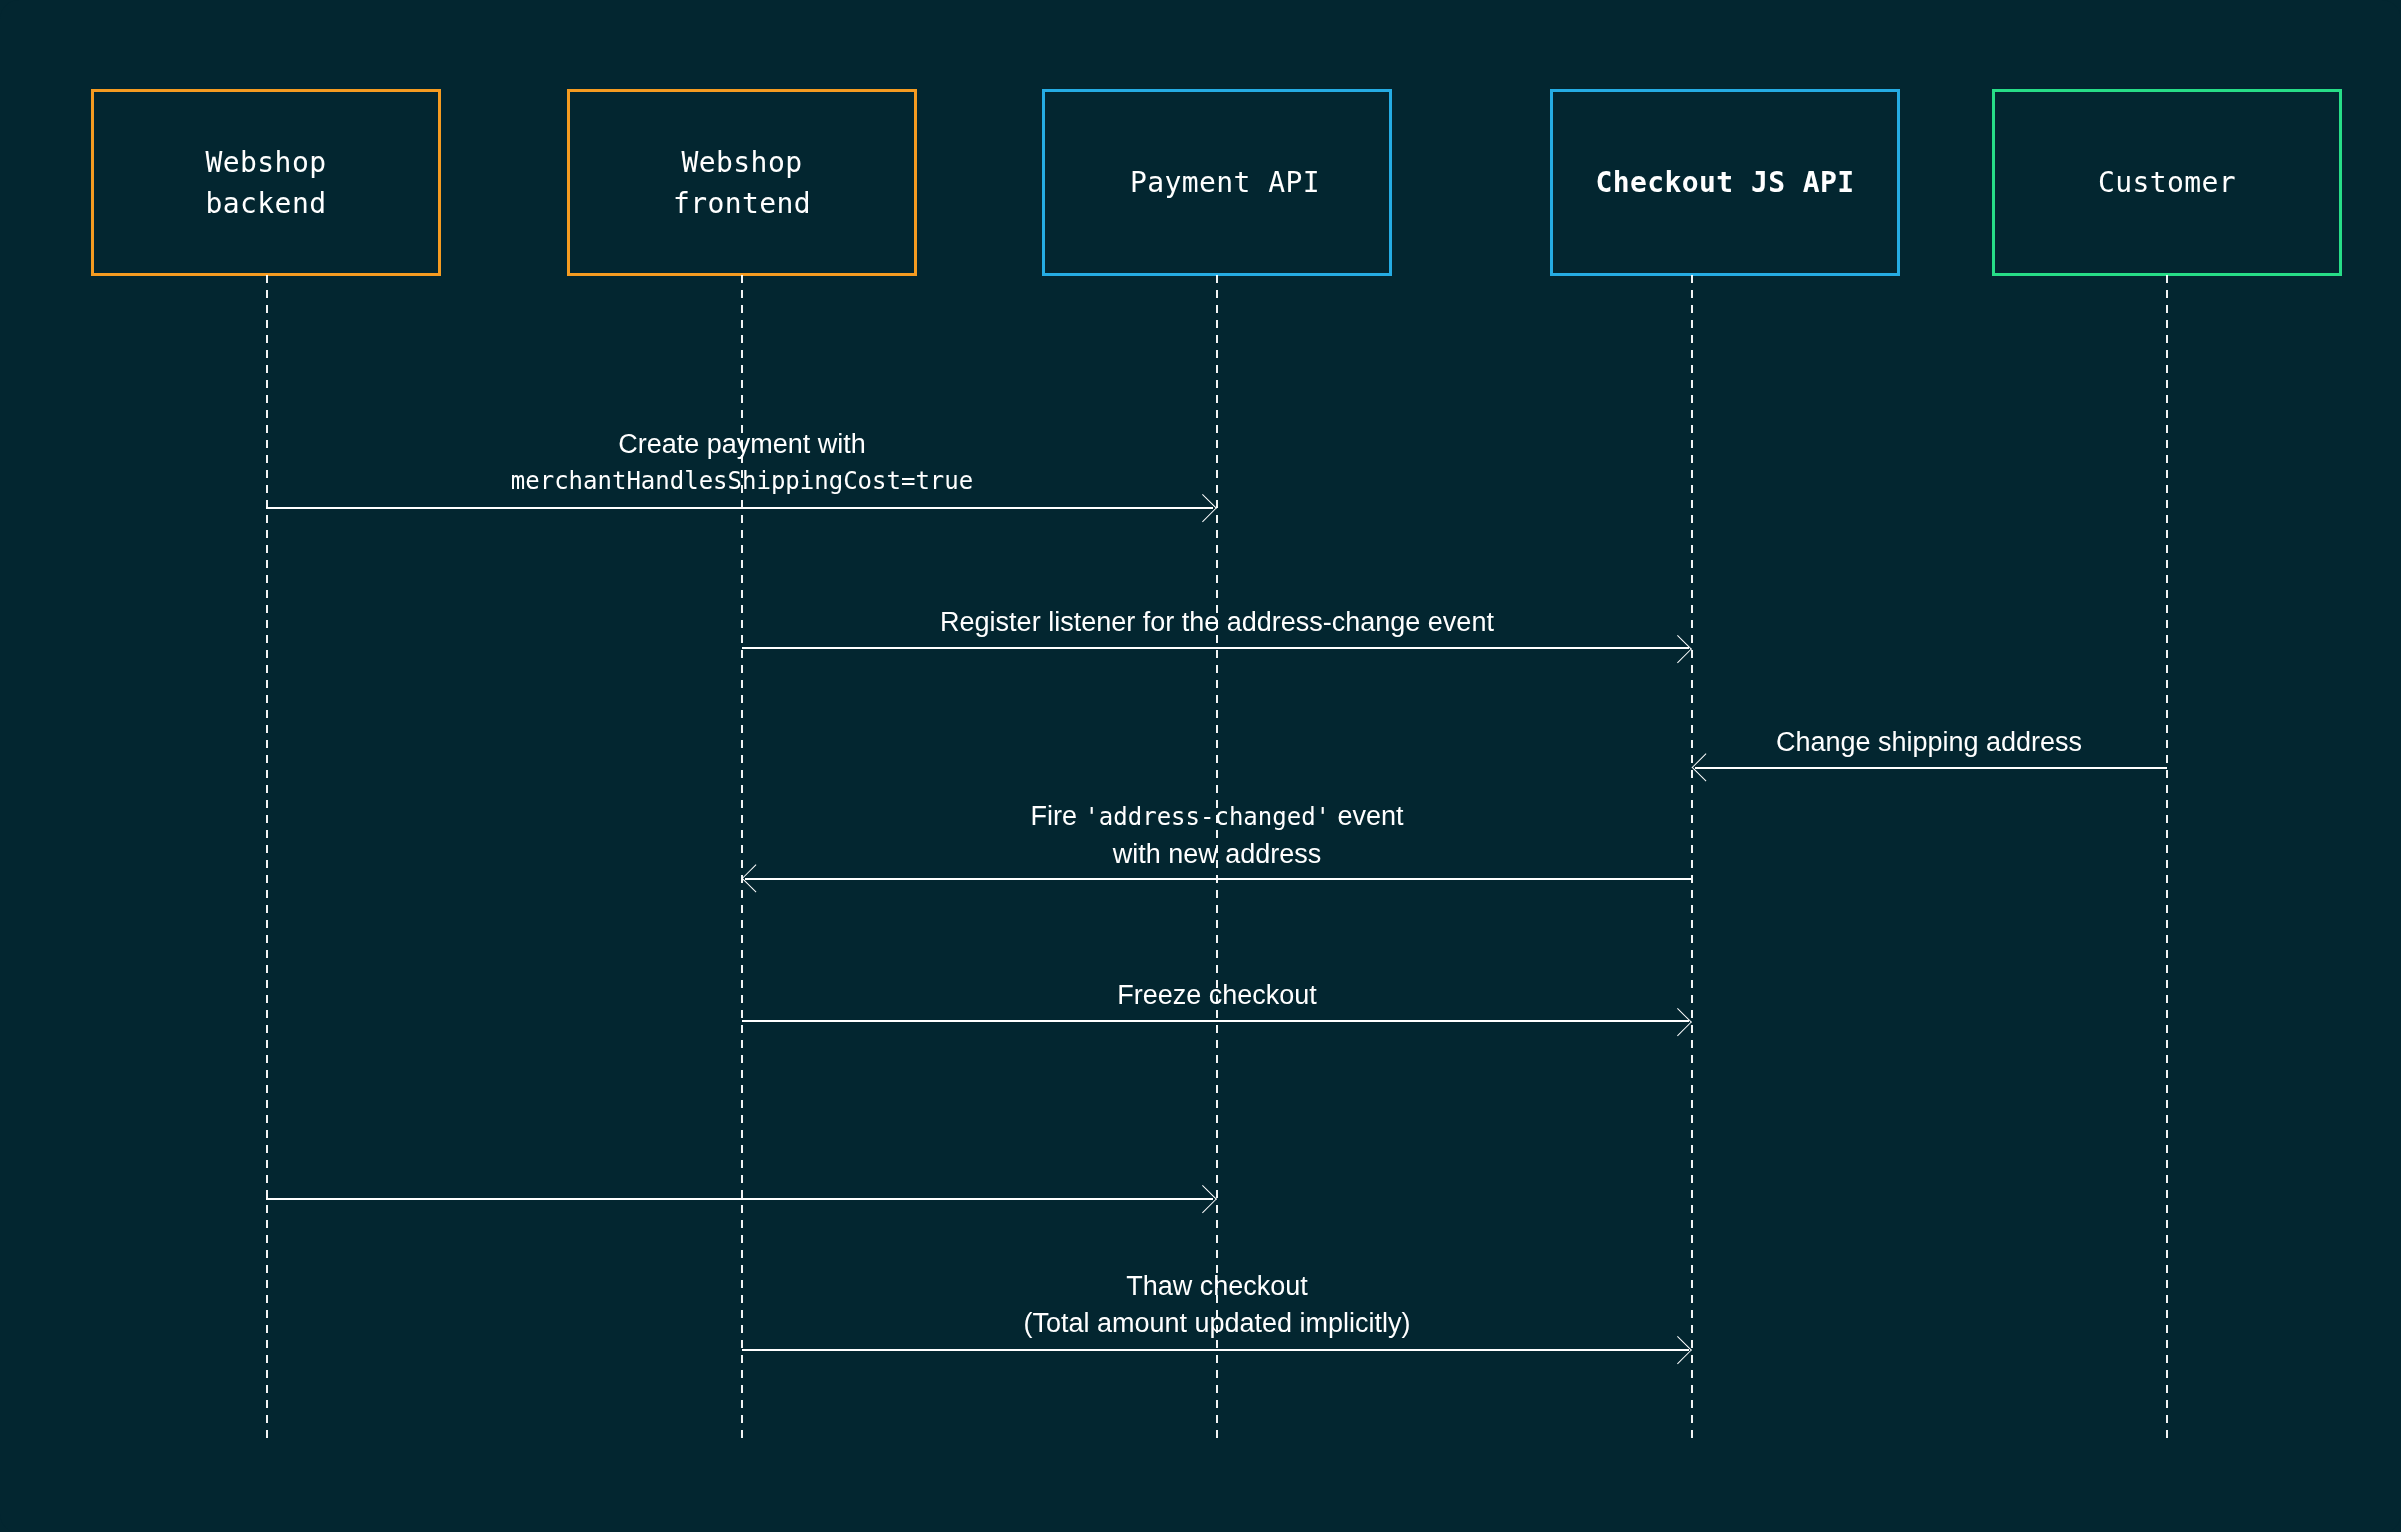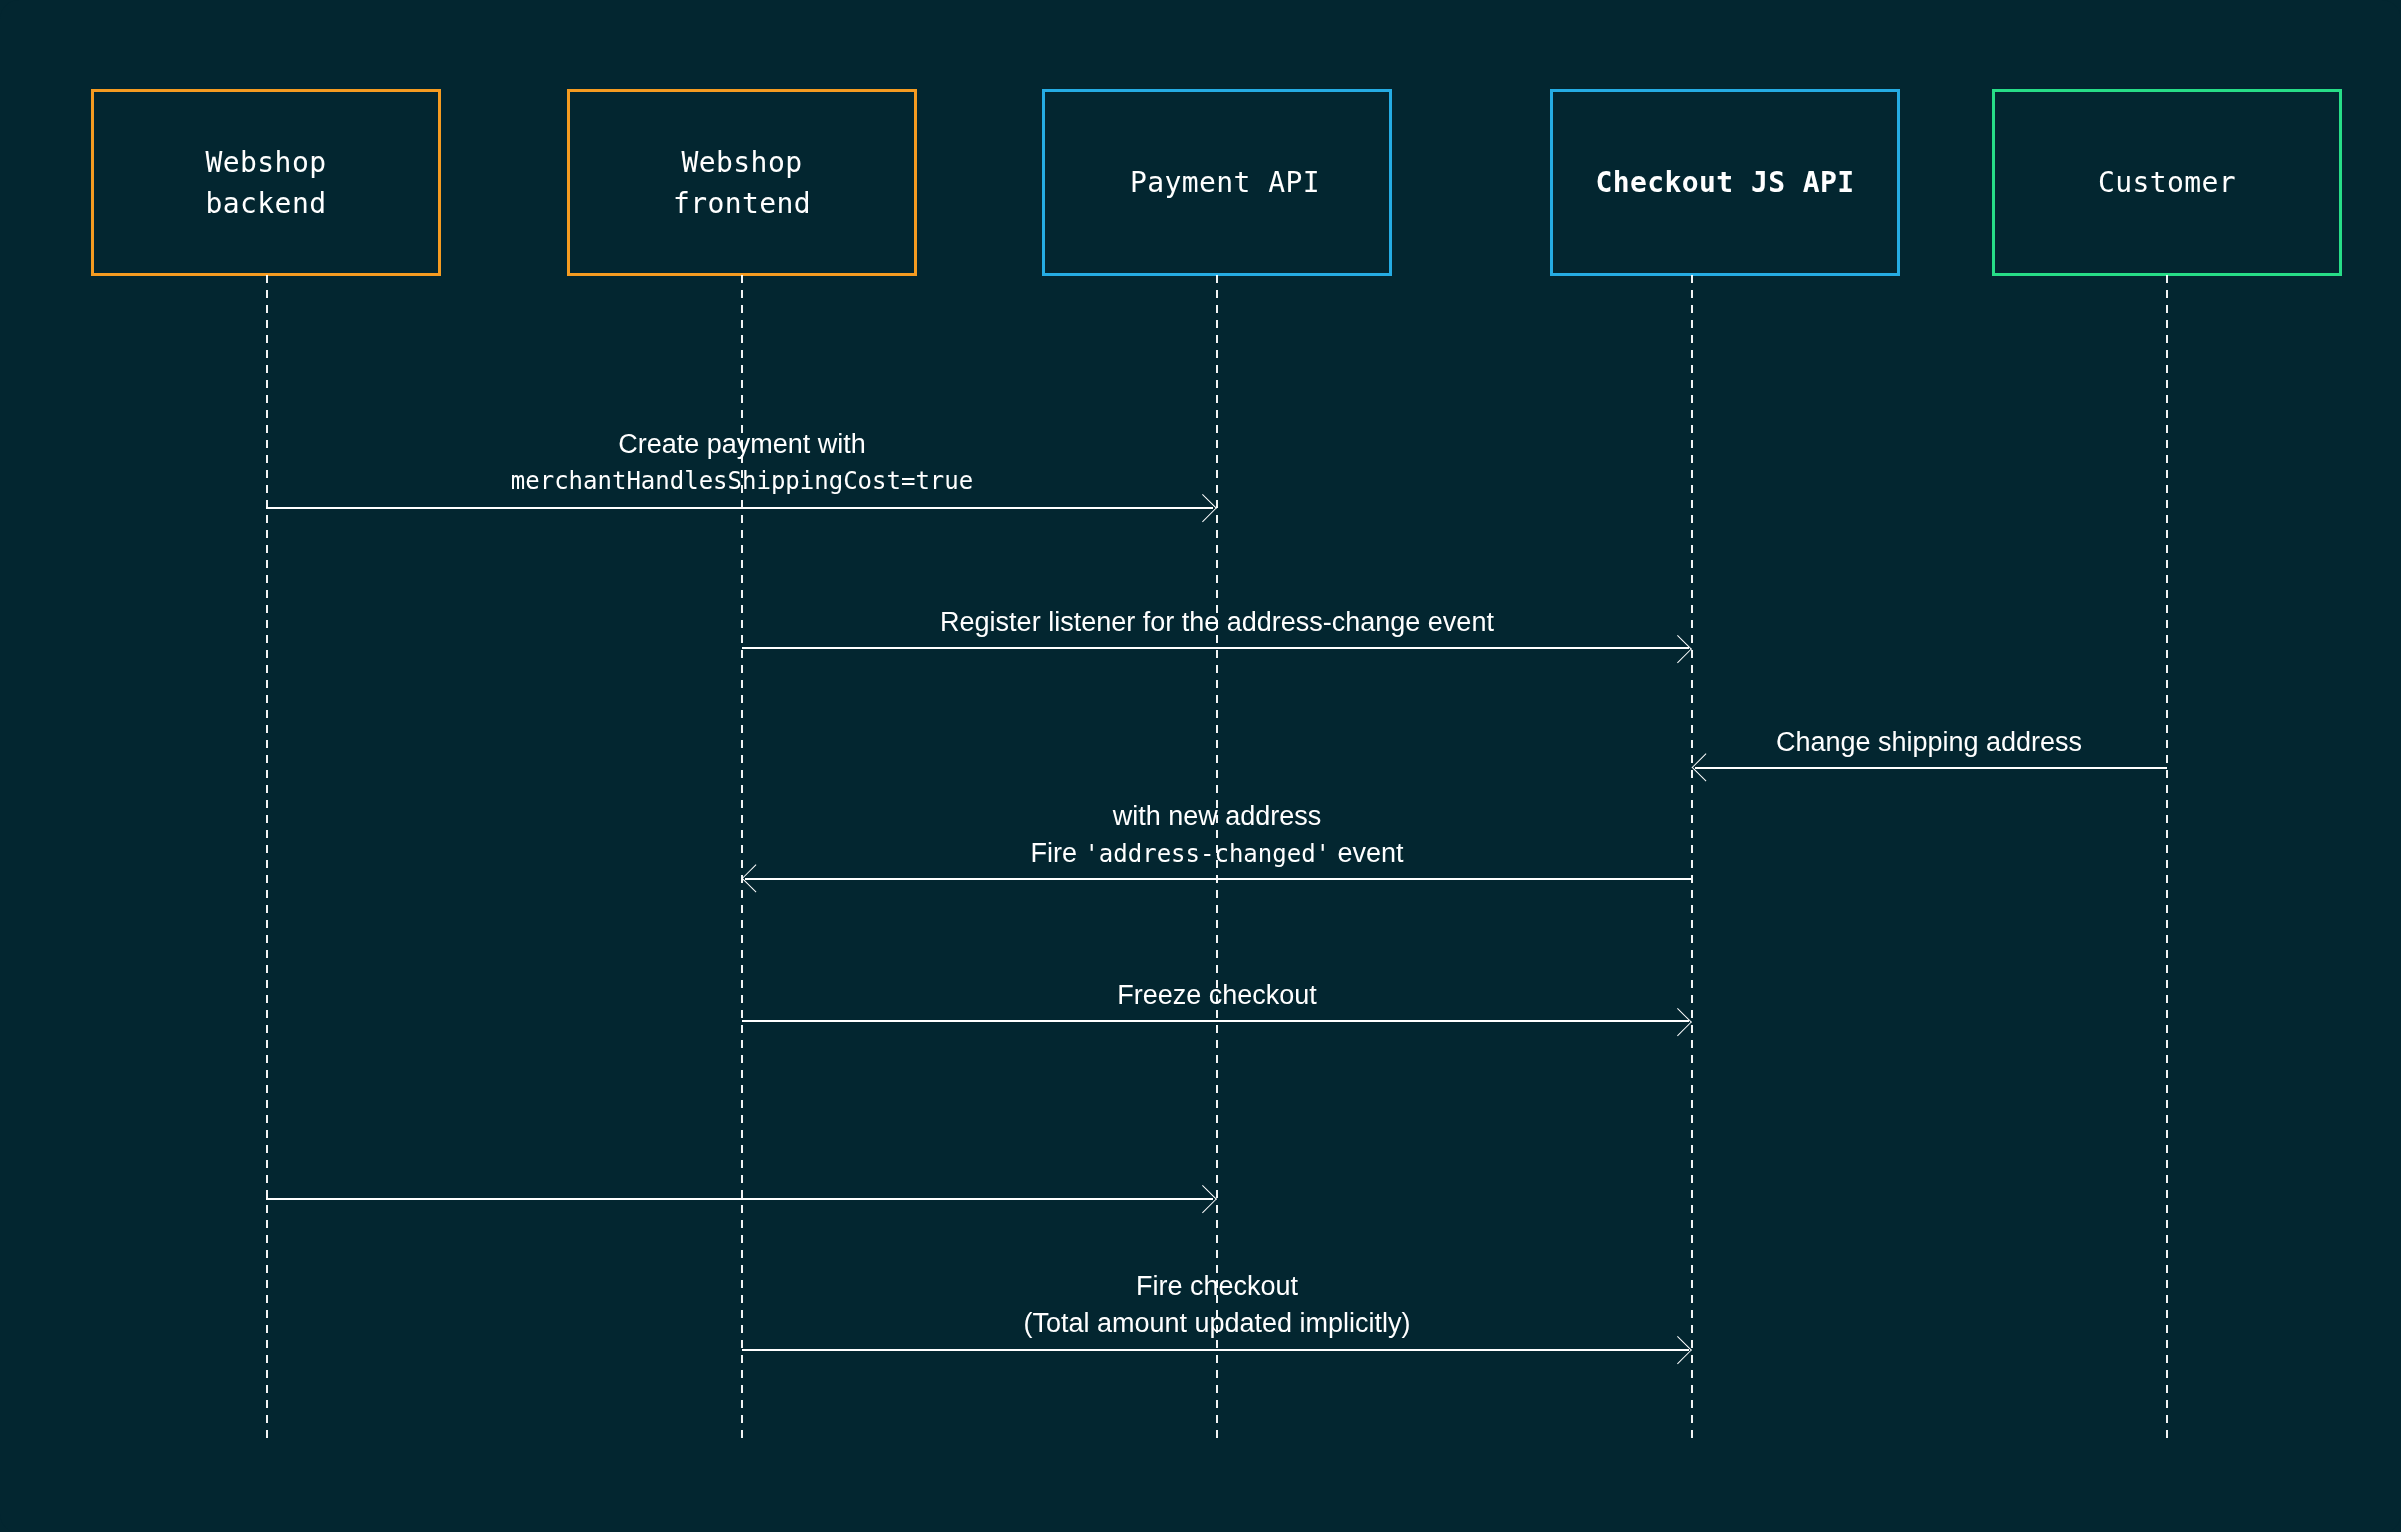--- a/index.html
+++ b/index.html
@@ -117,36 +117,36 @@
   <div class="arrow" style="left:742px; top:647px; width:947px"></div>
   <div class="head head-r" style="left:1668px; top:639px"></div>
 
   <div class="msg-label" style="left:1929px; top:724px">
     <div>Change shipping address</div>
   </div>
   <div class="arrow" style="left:1695px; top:767px; width:472px"></div>
   <div class="head head-l" style="left:1696px; top:758px"></div>
 
   <div class="msg-label" style="left:1217px; top:798px">
+    <div><span>Fire </span><span class="mono">'address-changed'</span><span> event</span></div>
     <div>with new address</div>
-    <div><span>Fire </span><span class="mono">'address-changed'</span><span> event</span></div>
   </div>
   <div class="arrow" style="left:745px; top:878px; width:947px"></div>
   <div class="head head-l" style="left:746px; top:869px"></div>
 
   <div class="msg-label" style="left:1217px; top:977px">
     <div>Freeze checkout</div>
   </div>
   <div class="arrow" style="left:742px; top:1020px; width:947px"></div>
   <div class="head head-r" style="left:1668px; top:1012px"></div>
 
   <div class="arrow" style="left:266px; top:1198px; width:947px"></div>
   <div class="head head-r" style="left:1193px; top:1189px"></div>
 
   <div class="msg-label" style="left:1217px; top:1268px">
-    <div>Fire checkout</div>
+    <div>Thaw checkout</div>
     <div>(Total amount updated implicitly)</div>
   </div>
   <div class="arrow" style="left:742px; top:1349px; width:947px"></div>
   <div class="head head-r" style="left:1668px; top:1340px"></div>
 
 </div>
 
 
 </body></html>

